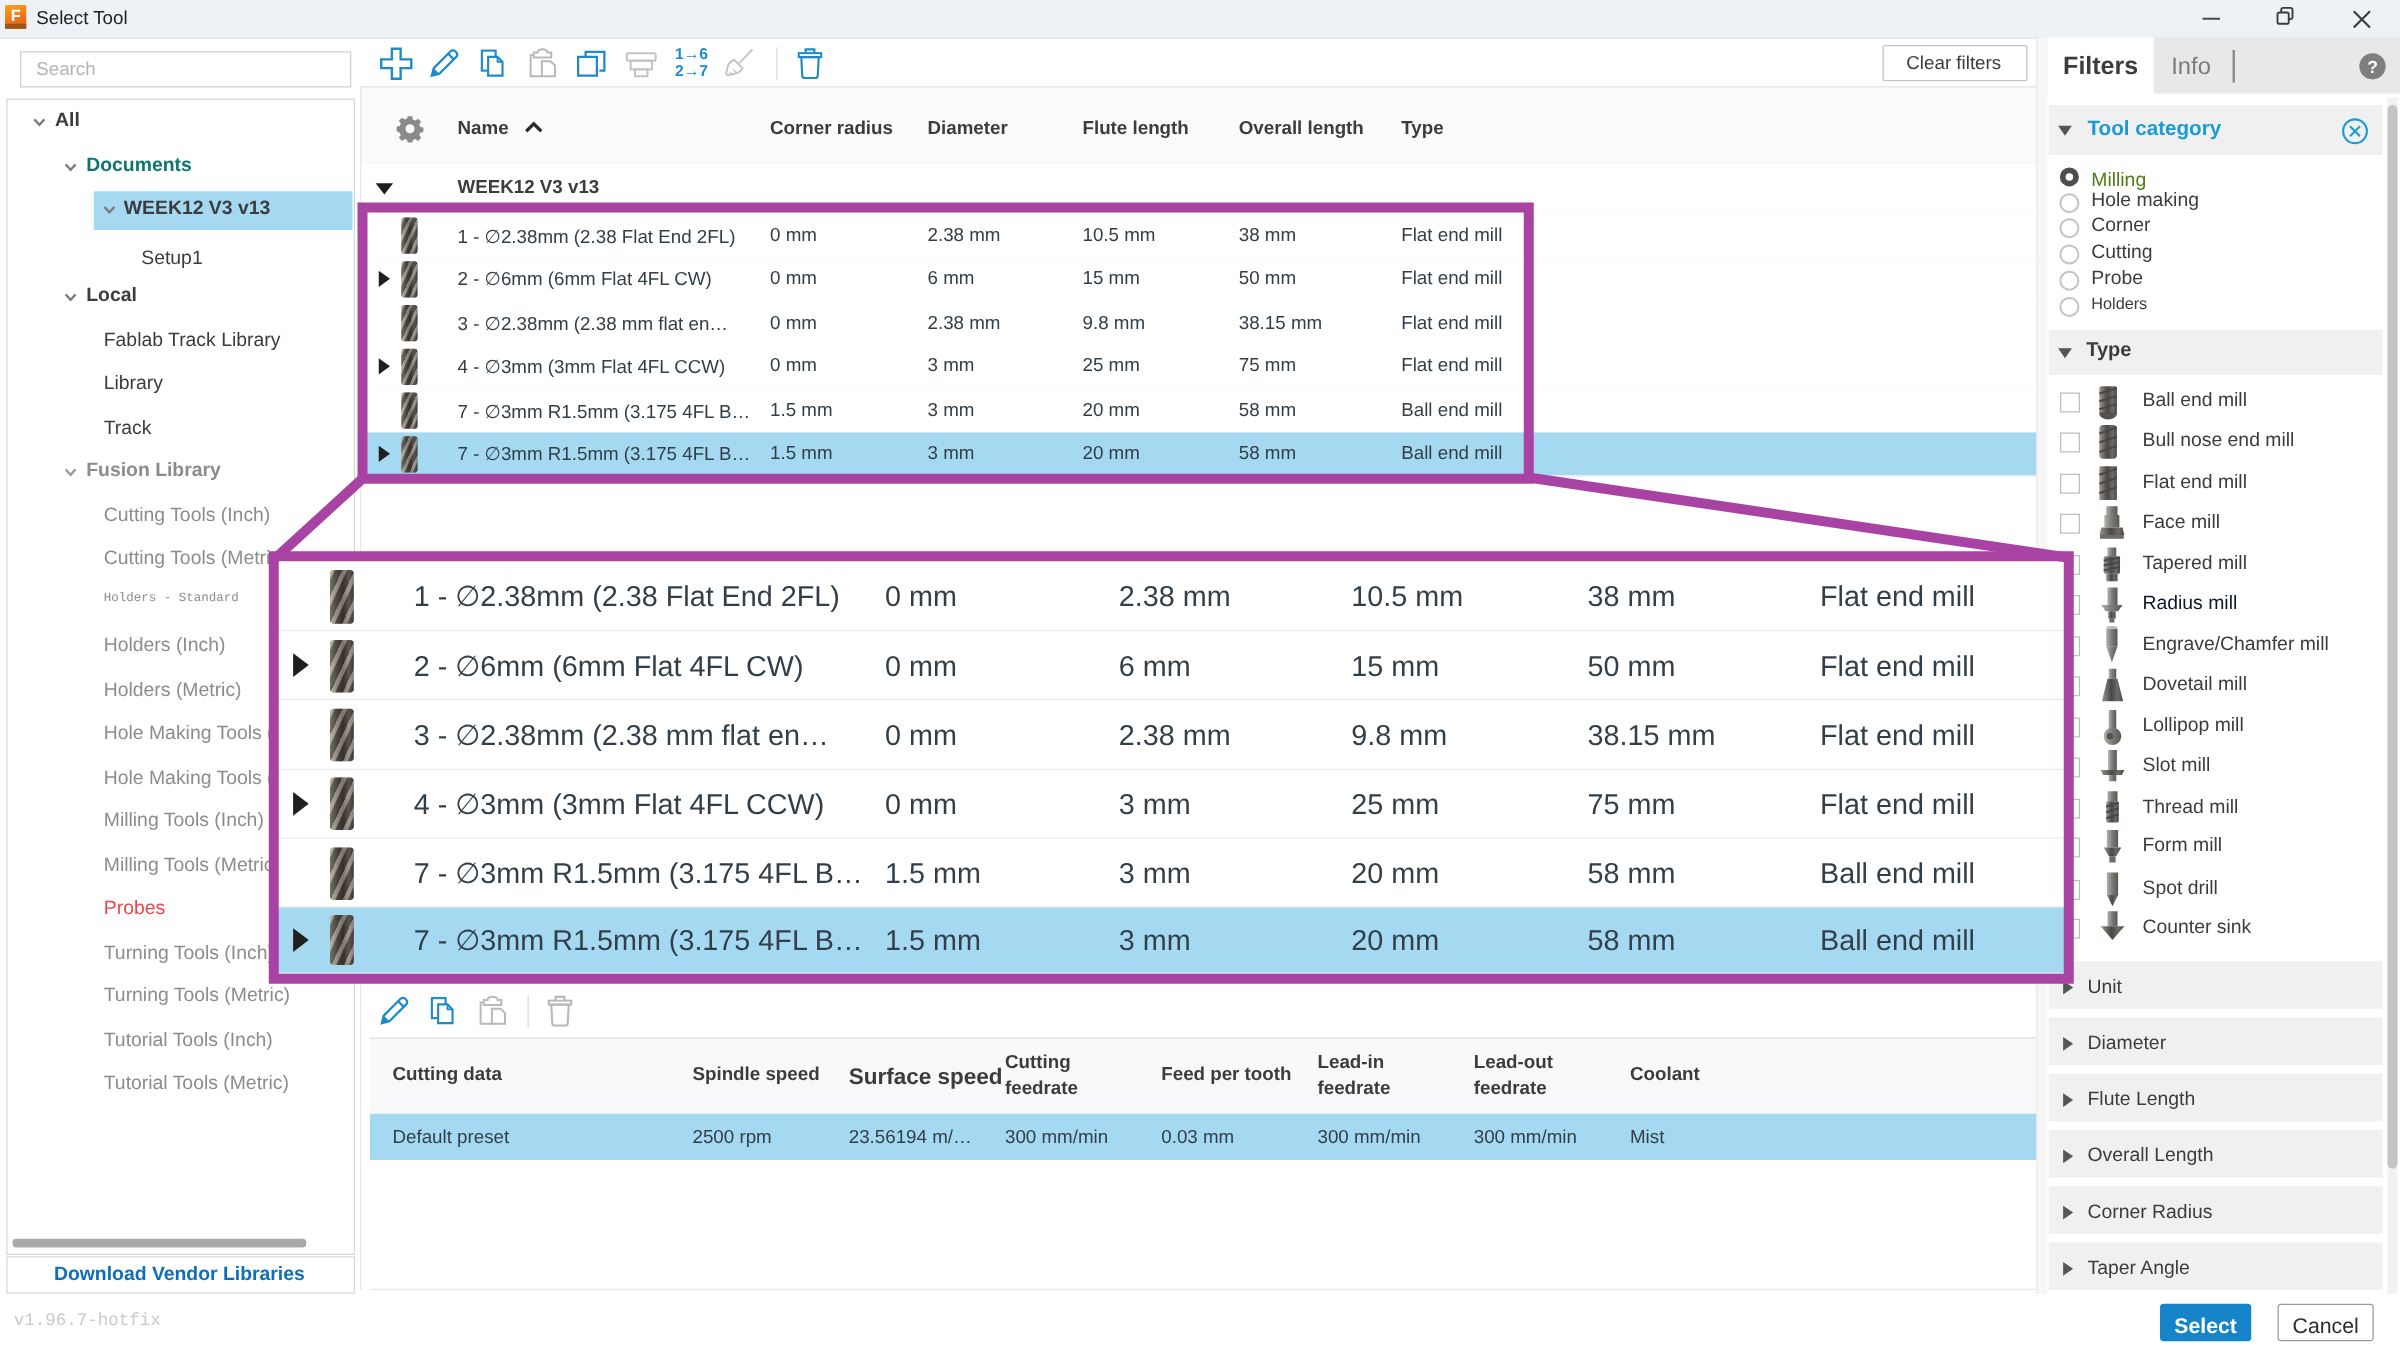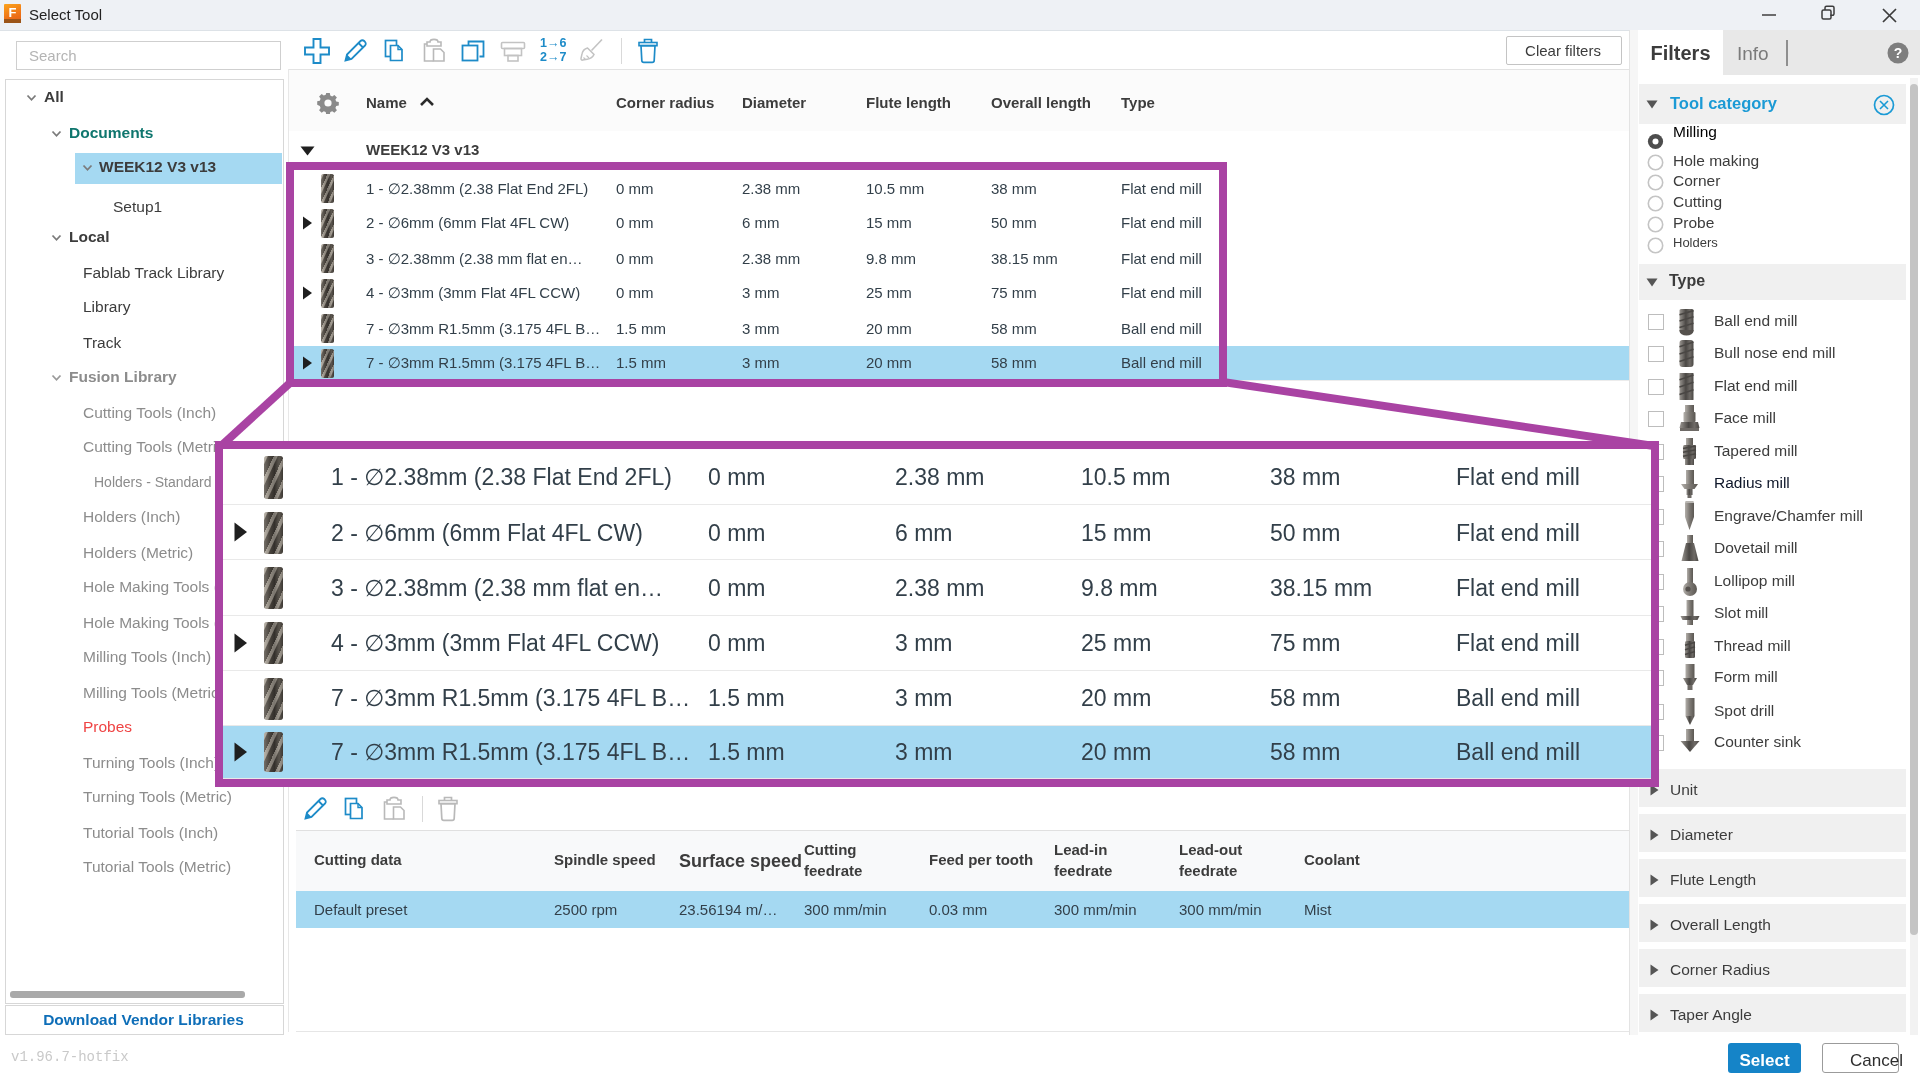--- a/index.html
+++ b/index.html
@@ -54,21 +54,21 @@
 <div class="a" style="left:69px;top:228px;font-size:15.5px;font-weight:bold;color:#3c3c3c;white-space:nowrap;">Local</div>
 <div class="a" style="left:83px;top:264px;font-size:15.5px;font-weight:normal;color:#3c3c3c;white-space:nowrap;">Fablab Track Library</div>
 <div class="a" style="left:83px;top:298px;font-size:15.5px;font-weight:normal;color:#3c3c3c;white-space:nowrap;">Library</div>
 <div class="a" style="left:83px;top:334px;font-size:15.5px;font-weight:normal;color:#3c3c3c;white-space:nowrap;">Track</div>
 <svg class="a" style="left:51px;top:374px;" width="11" height="8" viewBox="0 0 11 8">
       <path d="M1.5 1.5 L5.5 5.8 L9.5 1.5" fill="none" stroke="#9a9a9a" stroke-width="1.8"></path>
     </svg>
 <div class="a" style="left:69px;top:368px;font-size:15.5px;font-weight:bold;color:#8c8c8c;white-space:nowrap;">Fusion Library</div>
 <div class="a" style="left:83px;top:404px;font-size:15.5px;font-weight:normal;color:#8c8c8c;white-space:nowrap;">Cutting Tools (Inch)</div>
 <div class="a" style="left:83px;top:438px;font-size:15.5px;font-weight:normal;color:#8c8c8c;white-space:nowrap;">Cutting Tools (Metric)</div>
-<div class="a" style="left:94px;top:474px;font-size:14px;font-weight:normal;color:#8c8c8c;white-space:nowrap;">Holders - Standard</div>
+<div class="a" style="left:83px;top:474px;font-size:10px;font-weight:normal;color:#8c8c8c;white-space:nowrap;font-family:Liberation Mono, monospace;">Holders - Standard</div>
 <div class="a" style="left:83px;top:508px;font-size:15.5px;font-weight:normal;color:#8c8c8c;white-space:nowrap;">Holders (Inch)</div>
 <div class="a" style="left:83px;top:544px;font-size:15.5px;font-weight:normal;color:#8c8c8c;white-space:nowrap;">Holders (Metric)</div>
 <div class="a" style="left:83px;top:578px;font-size:15.5px;font-weight:normal;color:#8c8c8c;white-space:nowrap;">Hole Making Tools (Inch)</div>
 <div class="a" style="left:83px;top:614px;font-size:15.5px;font-weight:normal;color:#8c8c8c;white-space:nowrap;">Hole Making Tools (Metric)</div>
 <div class="a" style="left:83px;top:648px;font-size:15.5px;font-weight:normal;color:#8c8c8c;white-space:nowrap;">Milling Tools (Inch)</div>
 <div class="a" style="left:83px;top:684px;font-size:15.5px;font-weight:normal;color:#8c8c8c;white-space:nowrap;">Milling Tools (Metric)</div>
 <div class="a" style="left:83px;top:718px;font-size:15.5px;font-weight:normal;color:#ef4444;white-space:nowrap;">Probes</div>
 <div class="a" style="left:83px;top:754px;font-size:15.5px;font-weight:normal;color:#8c8c8c;white-space:nowrap;">Turning Tools (Inch)</div>
 <div class="a" style="left:83px;top:788px;font-size:15.5px;font-weight:normal;color:#8c8c8c;white-space:nowrap;">Turning Tools (Metric)</div>
 <div class="a" style="left:83px;top:824px;font-size:15.5px;font-weight:normal;color:#8c8c8c;white-space:nowrap;">Tutorial Tools (Inch)</div>
@@ -269,21 +269,21 @@
     </svg>
 <div class="a" style="left:1670px;top:94px;font-size:16.5px;font-weight:bold;color:#1b9ad5;">Tool category</div>
 <svg class="a" style="left:1873px;top:94px;" width="22" height="22" viewBox="0 0 22 22">
       <circle cx="11" cy="11" r="9.5" fill="none" stroke="#1b9ad5" stroke-width="1.7"></circle>
       <path d="M7 7 l8 8 M15 7 l-8 8" stroke="#1b9ad5" stroke-width="1.6"></path>
     </svg>
 <svg class="a" style="left:1647px;top:133px;" width="17" height="17" viewBox="0 0 17 17">
       <circle cx="8.5" cy="8.5" r="7.6" fill="#4d4d4d"></circle>
       <circle cx="8.5" cy="8.5" r="3" fill="#fff"></circle>
     </svg>
-<div class="a" style="left:1673px;top:123px;font-size:15.5px;color:#000000;">Milling</div>
+<div class="a" style="left:1673px;top:136px;font-size:15.5px;color:#4d7c0f;">Milling</div>
 <svg class="a" style="left:1647px;top:154px;" width="17" height="17" viewBox="0 0 17 17">
       <circle cx="8.5" cy="8.5" r="7.2" fill="#fff" stroke="#c4c4c4" stroke-width="1.6"></circle>
     </svg>
 <div class="a" style="left:1673px;top:152px;font-size:15.5px;color:#3c3c3c;">Hole making</div>
 <svg class="a" style="left:1647px;top:174px;" width="17" height="17" viewBox="0 0 17 17">
       <circle cx="8.5" cy="8.5" r="7.2" fill="#fff" stroke="#c4c4c4" stroke-width="1.6"></circle>
     </svg>
 <div class="a" style="left:1673px;top:172px;font-size:15.5px;color:#3c3c3c;">Corner</div>
 <svg class="a" style="left:1647px;top:195px;" width="17" height="17" viewBox="0 0 17 17">
       <circle cx="8.5" cy="8.5" r="7.2" fill="#fff" stroke="#c4c4c4" stroke-width="1.6"></circle>
@@ -441,21 +441,21 @@
 <div class="a" style="left:1639px;top:994px;width:267px;height:38px;background:#f0f0f0;"></div>
 <svg class="a" style="left:1650px;top:1009px;" width="9" height="12" viewBox="0 0 9 12">
       <path d="M0.5 0.5 l8 5.5 l-8 5.5 z" fill="#555"></path>
     </svg>
 <div class="a" style="left:1670px;top:1006px;font-size:15.5px;color:#3c3c3c;">Taper Angle</div>
 <div class="a" style="left:1910px;top:78px;width:8px;height:957px;background:#f2f2f2;"></div>
 <div class="a" style="left:1910px;top:84px;width:8px;height:851px;border-radius:4px;background:#c4c4c4;"></div>
 <div class="a" style="left:1728px;top:1043px;width:73px;height:30px;border-radius:3px;background:#1584c8;"></div>
 <div class="a" style="left:1728px;top:1051px;width:73px;text-align:center;font-size:17px;font-weight:bold;color:#fff;">Select</div>
 <div class="a" style="left:1822px;top:1043px;width:77px;height:30px;border-radius:3px;background:#fff;border:1px solid #9b9b9b;box-sizing:border-box;"></div>
-<div class="a" style="left:1822px;top:1051px;width:77px;text-align:center;font-size:17px;color:#2d2d2d;padding-left:16px;">Cancel</div>
+<div class="a" style="left:1822px;top:1051px;width:77px;text-align:center;font-size:17px;color:#2d2d2d;">Cancel</div>
 </div>
 
 <div id="bigbox">
 <div class="a" style="left:219px;top:445px;width:1436px;height:338px;background:#fff;z-index:50;"></div>
 <div class="a" style="left:219px;top:449.0px;width:1436px;height:56.0px;background:#fff;border-bottom:1px solid #e9e9e9;z-index:51;box-sizing:border-box;"></div>
 <div class="bigico" style="left:264px;top:456px;width:19px;height:43px;z-index:52;"></div>
 <div class="a" style="left:331px;top:464px;font-size:23px;color:#323f49;white-space:nowrap;z-index:52;">1 - ∅2.38mm (2.38 Flat End 2FL)</div>
 <div class="a" style="left:708px;top:464px;font-size:23px;color:#323f49;white-space:nowrap;z-index:52;">0 mm</div>
 <div class="a" style="left:895px;top:464px;font-size:23px;color:#323f49;white-space:nowrap;z-index:52;">2.38 mm</div>
 <div class="a" style="left:1081px;top:464px;font-size:23px;color:#323f49;white-space:nowrap;z-index:52;">10.5 mm</div>

